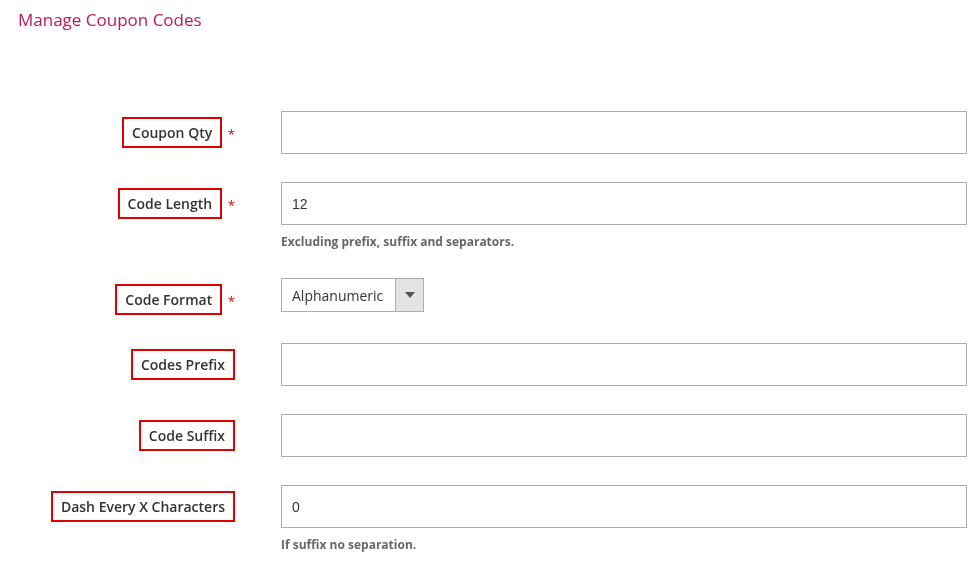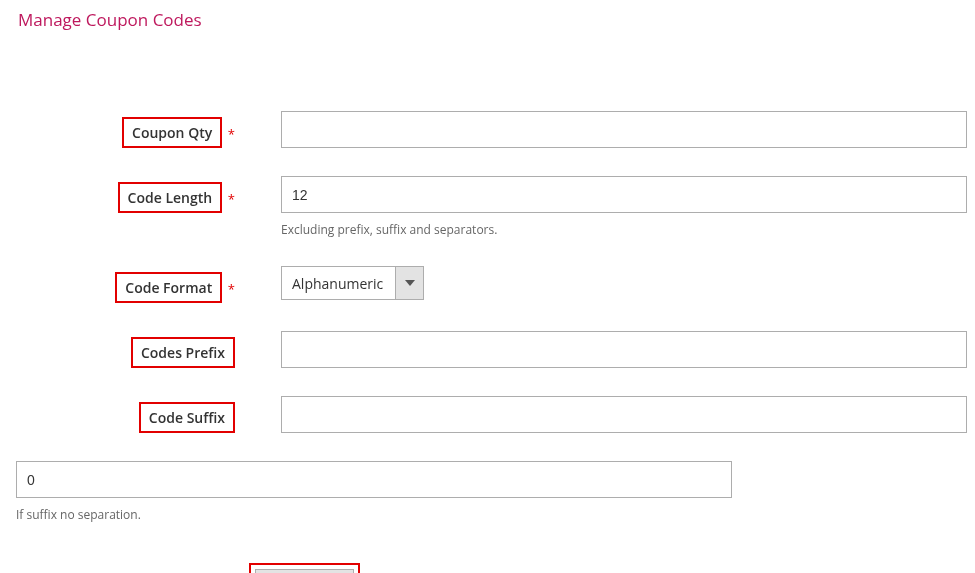--- a/index.html
+++ b/index.html
@@ -46,21 +46,21 @@
       margin-left: 2px;
       vertical-align: middle;
     }
     .input-col {
       flex: 1;
       margin-left: 8px;
       max-width: 716px;
     }
     .text-input {
       width: 100%;
-      height: 37px;
+      height: 43px;
       border: 1px solid #adadad;
       padding: 0 10px;
       font-size: 14px;
       color: #333;
       outline: none;
     }
     .select-wrapper {
       display: inline-flex;
       border: 1px solid #adadad;
       height: 34px;
@@ -84,20 +84,21 @@
     }
     .select-arrow svg {
       width: 10px;
       height: 6px;
       fill: #555;
     }
     .helper-text {
       font-size: 12px;
       color: #666;
       margin-top: 8px;
+      font-weight: bold;
     }
     .button-row {
       display: flex;
       margin-top: 40px;
     }
     .button-col {
       margin-left: 241px;
     }
     .btn-wrap {
       display: inline-block;
@@ -171,20 +172,23 @@
   <div class="form-row">
     <div class="label-col">
       <span class="label-box">Code Suffix</span>
     </div>
     <div class="input-col">
       <input type="text" class="text-input" value="" style="">
     </div>
   </div>
 
   <div class="form-row">
+    <div class="label-col">
+      <span class="label-box">Dash Every X Characters</span>
+    </div>
     <div class="input-col">
       <input type="text" class="text-input" value="0" style="">
       <div class="helper-text">If suffix no separation.</div>
     </div>
   </div>
 
   <div class="button-row">
     <div class="button-col">
       <span class="btn-wrap">
         <button class="btn-generate">Generate</button>

